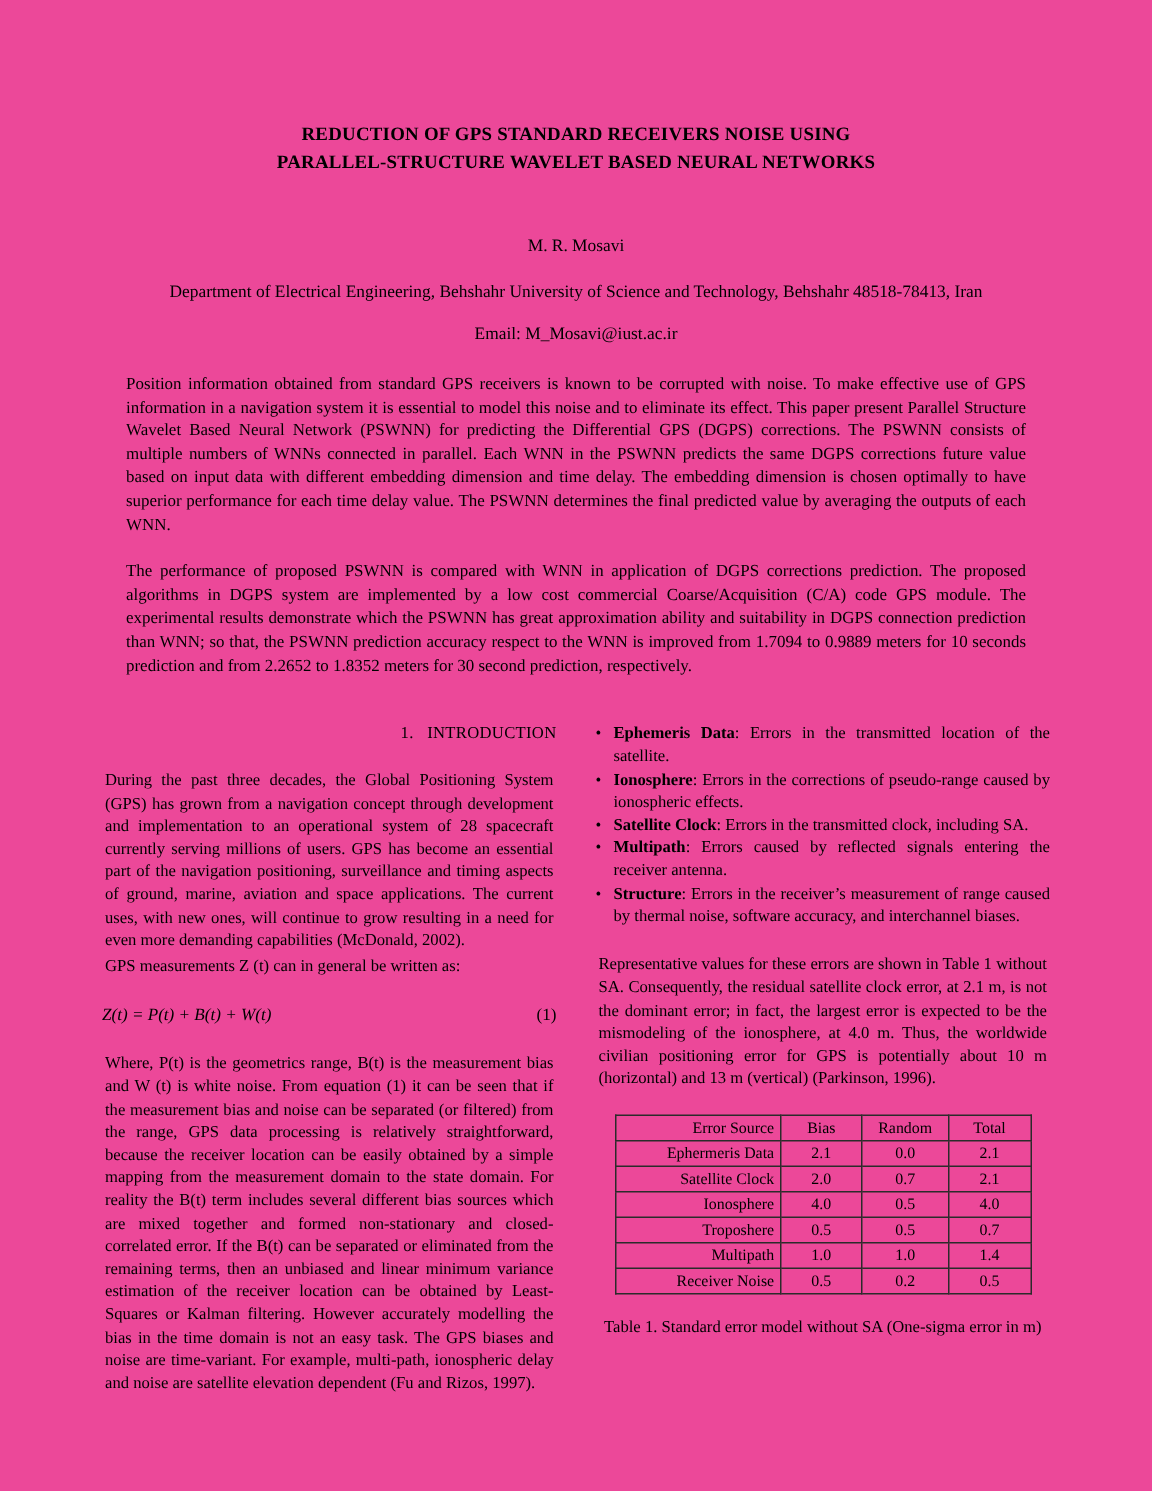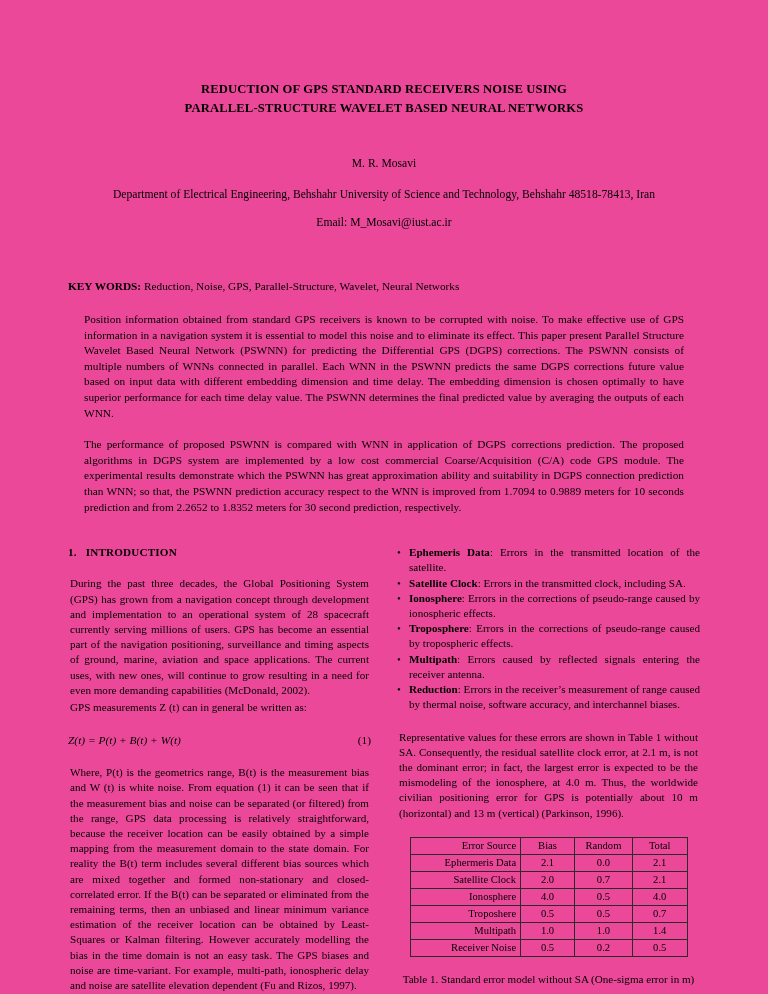--- a/index.html
+++ b/index.html
@@ -100,23 +100,23 @@
     margin: 2px;
   }
   .col p + p {
     margin-top: 0;
   }
   .spacer-line {
     height: 15.2px;
   }
 
   .section-heading {
-    font-weight: bold;
+    font-weight: normal;
     font-size: 11.1px;
-    text-align: left;
+    text-align: right;
     margin-bottom: 16px;
     letter-spacing: 0.2px;
   }
   .section-heading .num {
     margin-right: 9px;
   }
 
   
   .equation {
     position: relative;
@@ -204,24 +204,20 @@
     <div class="title-block">
       <div class="paper-title">
         <div>REDUCTION OF GPS STANDARD RECEIVERS NOISE USING</div>
         <div>PARALLEL-STRUCTURE WAVELET BASED NEURAL NETWORKS</div>
       </div>
       <div class="author">M. R. Mosavi</div>
       <div class="affiliation">Department of Electrical Engineering, Behshahr University of Science and Technology, Behshahr 48518-78413, Iran</div>
       <div class="email">Email: M_Mosavi@iust.ac.ir</div>
     </div>
 
-    <div class="keywords">
-      <span class="kw-label">KEY WORDS:</span>
-      <span>Reduction, Noise, GPS, Parallel-Structure, Wavelet, Neural Networks</span>
-    </div>
 
     <div class="abstract-body">
       <p>Position information obtained from standard GPS receivers is known to be corrupted with noise. To make effective use of GPS information in a navigation system it is essential to model this noise and to eliminate its effect. This paper present Parallel Structure Wavelet Based Neural Network (PSWNN) for predicting the Differential GPS (DGPS) corrections. The PSWNN consists of multiple numbers of WNNs connected in parallel. Each WNN in the PSWNN predicts the same DGPS corrections future value based on input data with different embedding dimension and time delay. The embedding dimension is chosen optimally to have superior performance for each time delay value. The PSWNN determines the final predicted value by averaging the outputs of each WNN.</p>
       <p>The performance of proposed PSWNN is compared with WNN in application of DGPS corrections prediction. The proposed algorithms in DGPS system are implemented by a low cost commercial Coarse/Acquisition (C/A) code GPS module. The experimental results demonstrate which the PSWNN has great approximation ability and suitability in DGPS connection prediction than WNN; so that, the PSWNN prediction accuracy respect to the WNN is improved from 1.7094 to 0.9889 meters for 10 seconds prediction and from 2.2652 to 1.8352 meters for 30 second prediction, respectively.</p>
     </div>
 
     <div class="columns">
 
       <div class="col">
         <div class="section-heading">
@@ -235,25 +231,24 @@
           <span class="eq-num">(1)</span>
         </div>
 
         <p>Where, P(t) is the geometrics range, B(t) is the measurement bias and W (t) is white noise. From equation (1) it can be seen that if the measurement bias and noise can be separated (or filtered) from the range, GPS data processing is relatively straightforward, because the receiver location can be easily obtained by a simple mapping from the measurement domain to the state domain. For reality the B(t) term includes several different bias sources which are mixed together and formed non-stationary and closed-correlated error. If the B(t) can be separated or eliminated from the remaining terms, then an unbiased and linear minimum variance estimation of the receiver location can be obtained by Least-Squares or Kalman filtering. However accurately modelling the bias in the time domain is not an easy task. The GPS biases and noise are time-variant. For example, multi-path, ionospheric delay and noise are satellite elevation dependent (Fu and Rizos, 1997).</p>
 
       </div>
 
       <div class="col">
         <ul class="bullet-list">
           <li><span class="term">Ephemeris Data</span><span>: Errors in the transmitted location of the satellite.</span></li>
+          <li><span class="term">Ionosphere</span><span>: Errors in the corrections of pseudo-range caused by ionospheric effects.</span></li>
           <li><span class="term">Satellite Clock</span><span>: Errors in the transmitted clock, including SA.</span></li>
-          <li><span class="term">Ionosphere</span><span>: Errors in the corrections of pseudo-range caused by ionospheric effects.</span></li>
-          <li><span class="term">Troposphere</span><span>: Errors in the corrections of pseudo-range caused by tropospheric effects.</span></li>
           <li><span class="term">Multipath</span><span>: Errors caused by reflected signals entering the receiver antenna.</span></li>
-          <li><span class="term">Reduction</span><span>: Errors in the receiver’s measurement of range caused by thermal noise, software accuracy, and interchannel biases.</span></li>
+          <li><span class="term">Structure</span><span>: Errors in the receiver’s measurement of range caused by thermal noise, software accuracy, and interchannel biases.</span></li>
         </ul>
 
         <div class="spacer-line"></div>
         <p>Representative values for these errors are shown in Table 1 without SA. Consequently, the residual satellite clock error, at 2.1 m, is not the dominant error; in fact, the largest error is expected to be the mismodeling of the ionosphere, at 4.0 m. Thus, the worldwide civilian positioning error for GPS is potentially about 10 m (horizontal) and 13 m (vertical) (Parkinson, 1996).</p>
 
         <div class="table-wrap">
           <table class="err-table">
             <thead>
               <tr>
                 <th class="src">Error Source</th>

